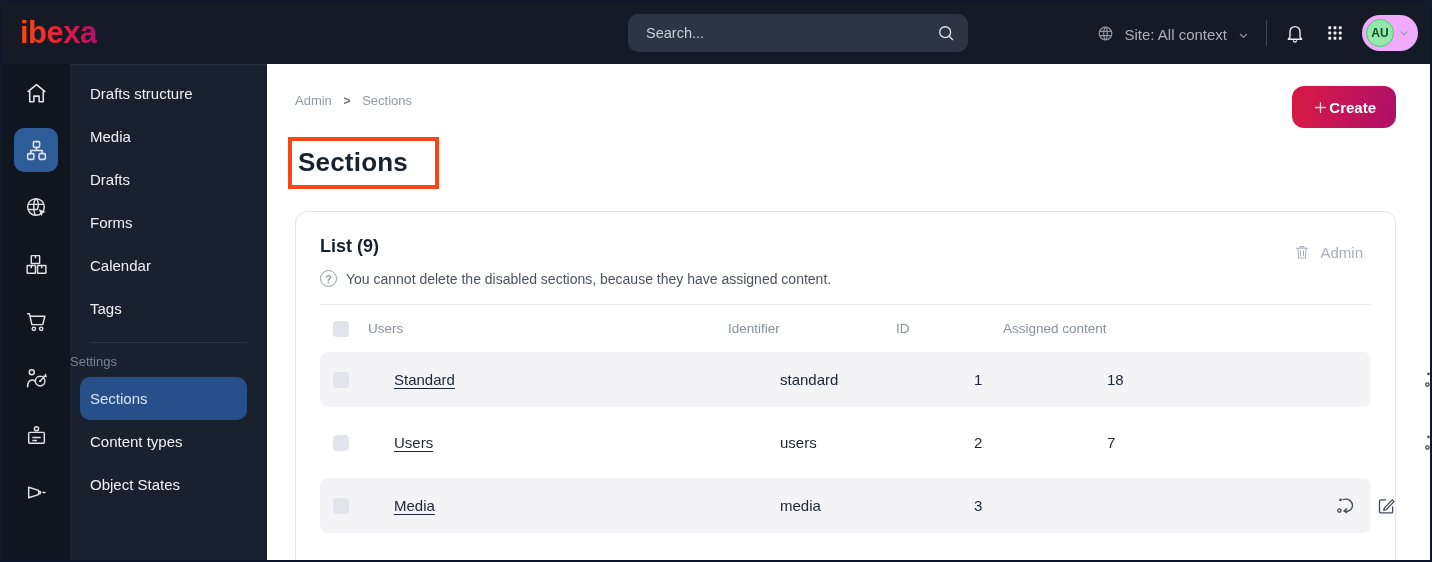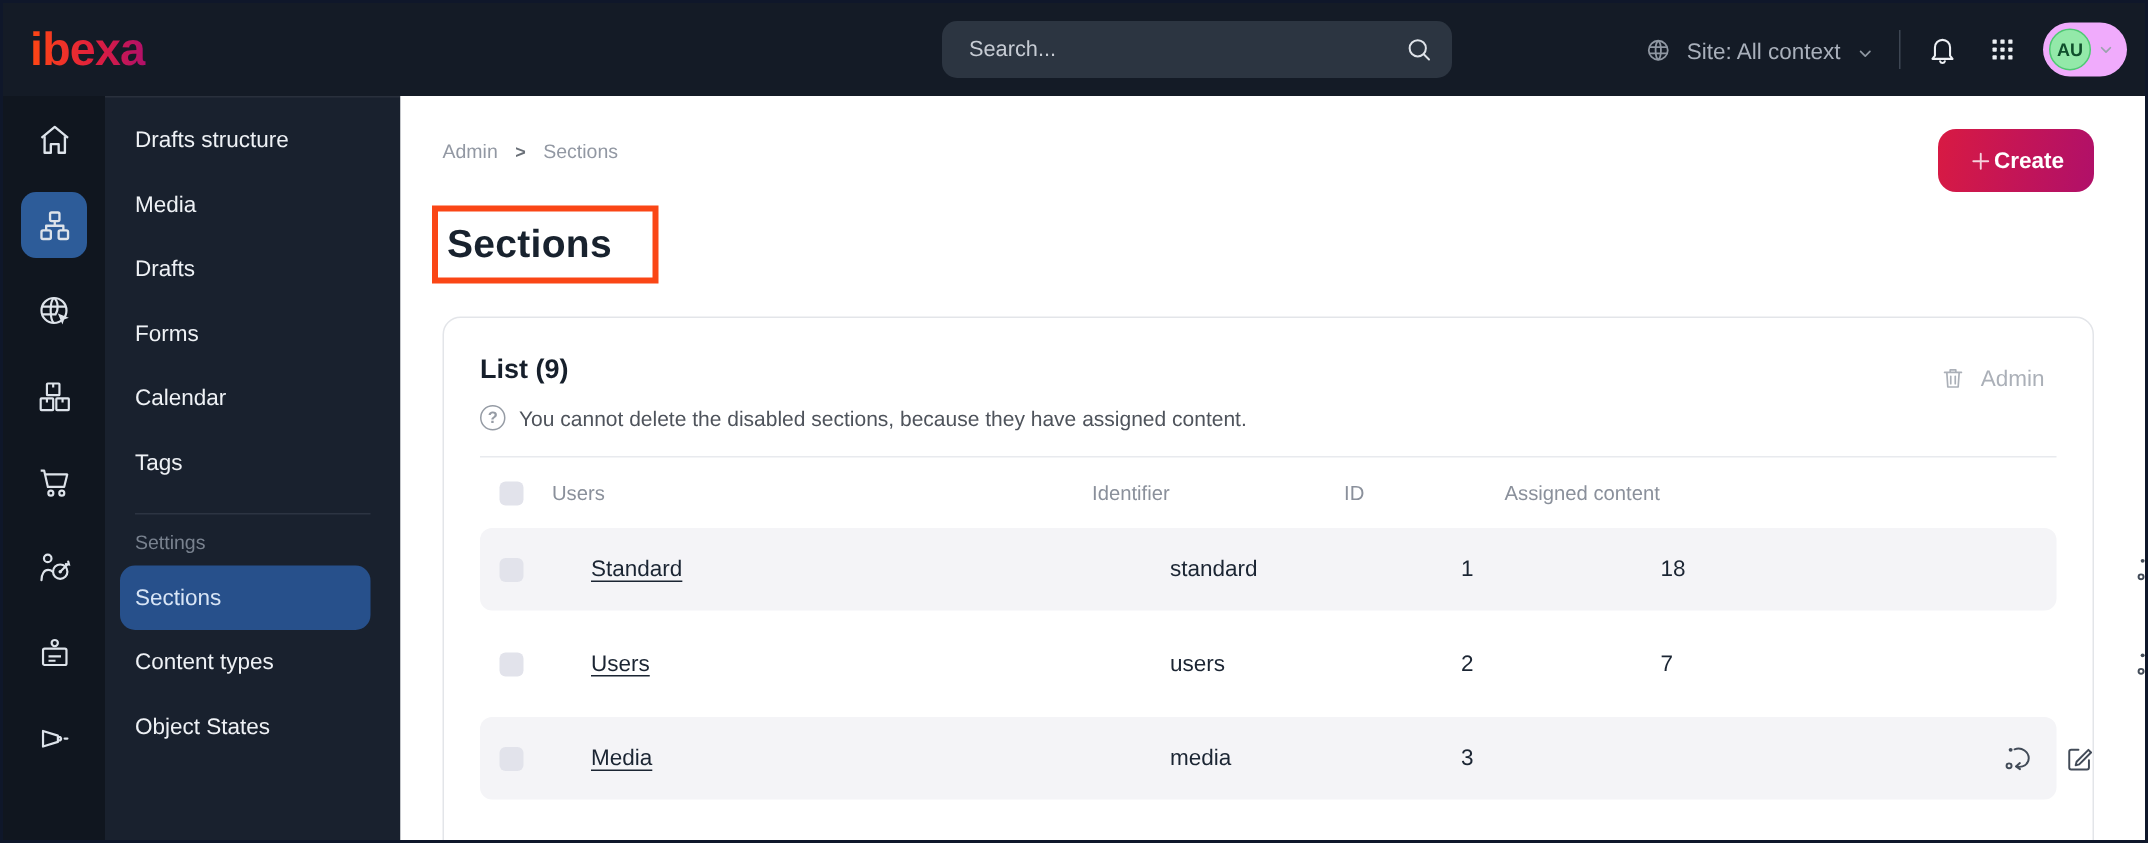--- a/index.html
+++ b/index.html
@@ -43,21 +43,21 @@
   .rail{position:absolute;left:0;top:62px;bottom:0;width:68px;background:#10161f;padding-top:7px;box-sizing:border-box;}
   .rail-item{width:44px;height:44px;margin:0 auto 13px auto;display:flex;align-items:center;justify-content:center;border-radius:10px;color:#dde3ea;cursor:pointer;}
   .rail-item.active{background:#2d5c99;}
   
   .menu{
     position:absolute;left:68px;top:62px;bottom:0;width:197px;background:#19212e;box-sizing:border-box;
     border-top:1px solid rgba(255,255,255,.07);padding-top:7px;
   }
   .menu-item{height:43px;line-height:43px;padding-left:20px;color:#eef1f5;font-size:15px;cursor:pointer;}
   .menu-sep{height:1px;background:#2c3442;margin:12px 20px 0 20px;}
-  .menu-group{height:30px;line-height:30px;padding-left:20px;color:#79828f;font-size:13px;margin-top:4px;}
+  .menu-group{height:30px;line-height:30px;color:#79828f;font-size:13px;margin-top:4px;}
   .menu-item.active{
     margin:0 20px 0 10px;padding-left:10px;border-radius:10px;background:#27508b;color:#d8e5f6;
   }
   
   .content{position:absolute;left:265px;top:62px;right:0;bottom:0;background:#fff;padding:22px 34px 0 28px;box-sizing:border-box;overflow:hidden;}
   .content-head{display:flex;justify-content:space-between;align-items:flex-start;}
   .breadcrumb{margin-top:7px;font-size:13px;color:#9298a3;}
   .breadcrumb .crumb{cursor:default;}
   .breadcrumb .crumb.link{cursor:pointer;}
   .breadcrumb .sep{color:#6a7078;font-weight:700;margin:0 8px;font-size:12px;}

